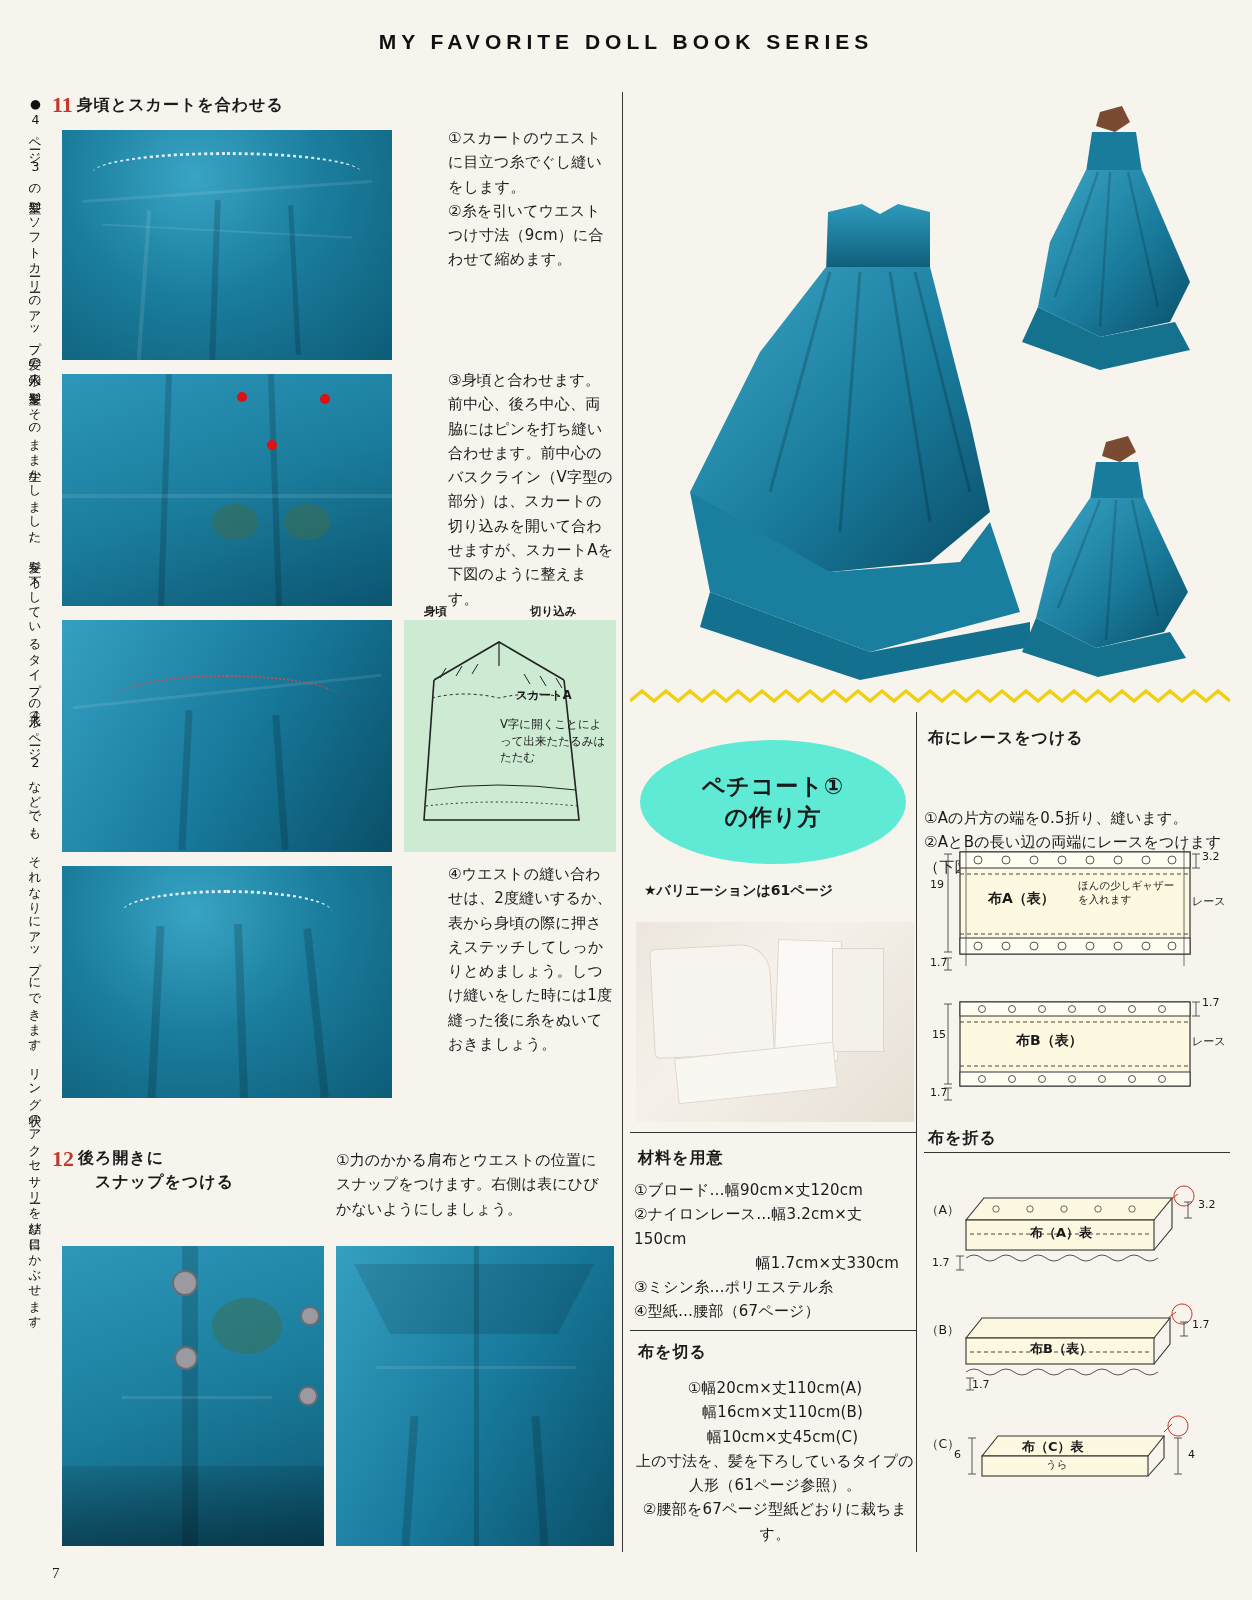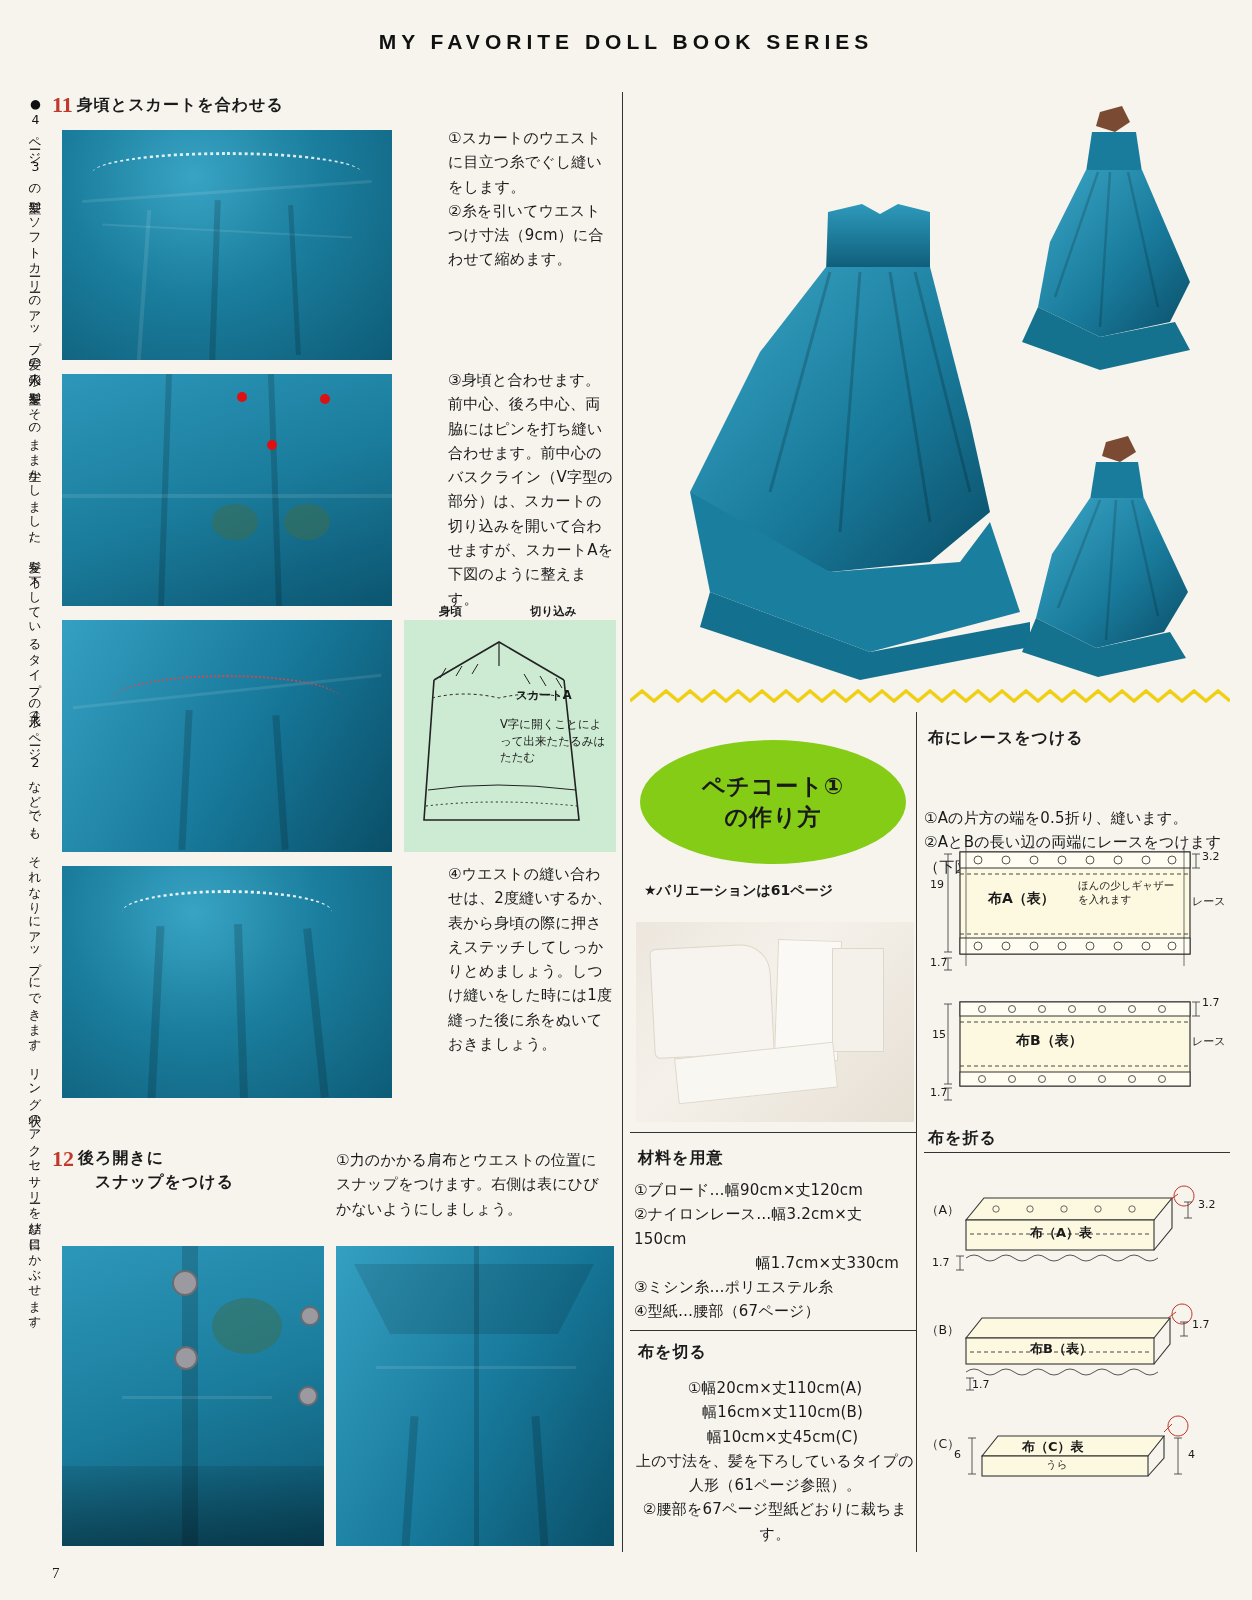--- a/index.html
+++ b/index.html
@@ -79,21 +79,21 @@
 
   
   .hero { position:absolute; left:630px; top:92px; width:600px; height:590px; background:#f7f4ee; }
 
   
   .wave { position:absolute; left:630px; top:688px; width:600px; height:14px; }
 
   
   .oval {
     position:absolute;
-    background:#84cc16;
+    background:#5eead4;
     border-radius:50%;
     display:flex; flex-direction:column; align-items:center; justify-content:center;
   }
   .oval .l1 { font-size:23px; font-weight:bold; letter-spacing:1px; }
   .oval .l2 { font-size:23px; font-weight:bold; letter-spacing:1px; }
 
   .green-dia {
     position:absolute;
     background:#cdebd3;
   }
@@ -176,21 +176,21 @@
       <path d="M22 186 Q90 178 174 186" fill="none" stroke="#222" stroke-width="1" stroke-dasharray="2 3"></path>
       <g stroke="#222" stroke-width="1" fill="none">
         <path d="M36 58 l6 -10"></path>
           <path d="M52 56 l6 -10"></path>
           <path d="M68 54 l6 -10"></path>
         <path d="M120 54 l6 10"></path>
           <path d="M136 56 l6 10"></path>
           <path d="M152 58 l6 10"></path>
       </g>
     </svg>
-    <div style="position:absolute; left:20px; top:-16px; font-size:11.5px; font-weight:bold;margin-left:15px;">身頃</div>
+    <div style="position:absolute; left:20px; top:-16px; font-size:11.5px; font-weight:bold;">身頃</div>
     <div style="position:absolute; left:126px; top:-16px; font-size:11.5px; font-weight:bold;">切り込み</div>
     <div style="position:absolute; left:112px; top:68px; font-size:11.5px; font-weight:bold;">スカートA</div>
     <div style="position:absolute; left:96px; top:96px; width:110px; font-size:11.5px; line-height:1.45;">V字に開くことによって出来たたるみはたたむ</div>
   </div>
 
   <div class="photo" style="left:62px; top:866px; width:330px; height:232px;">
     <div class="ph-inner teal-a"></div>
     <div class="fold-d" style="left:90px; top:60px; width:8px; height:172px; transform:rotate(3deg);"></div>
     <div class="fold-d" style="left:175px; top:58px; width:8px; height:174px; transform:rotate(-2deg);"></div>
     <div class="fold-d" style="left:250px; top:62px; width:8px; height:170px; transform:rotate(-6deg);"></div>

